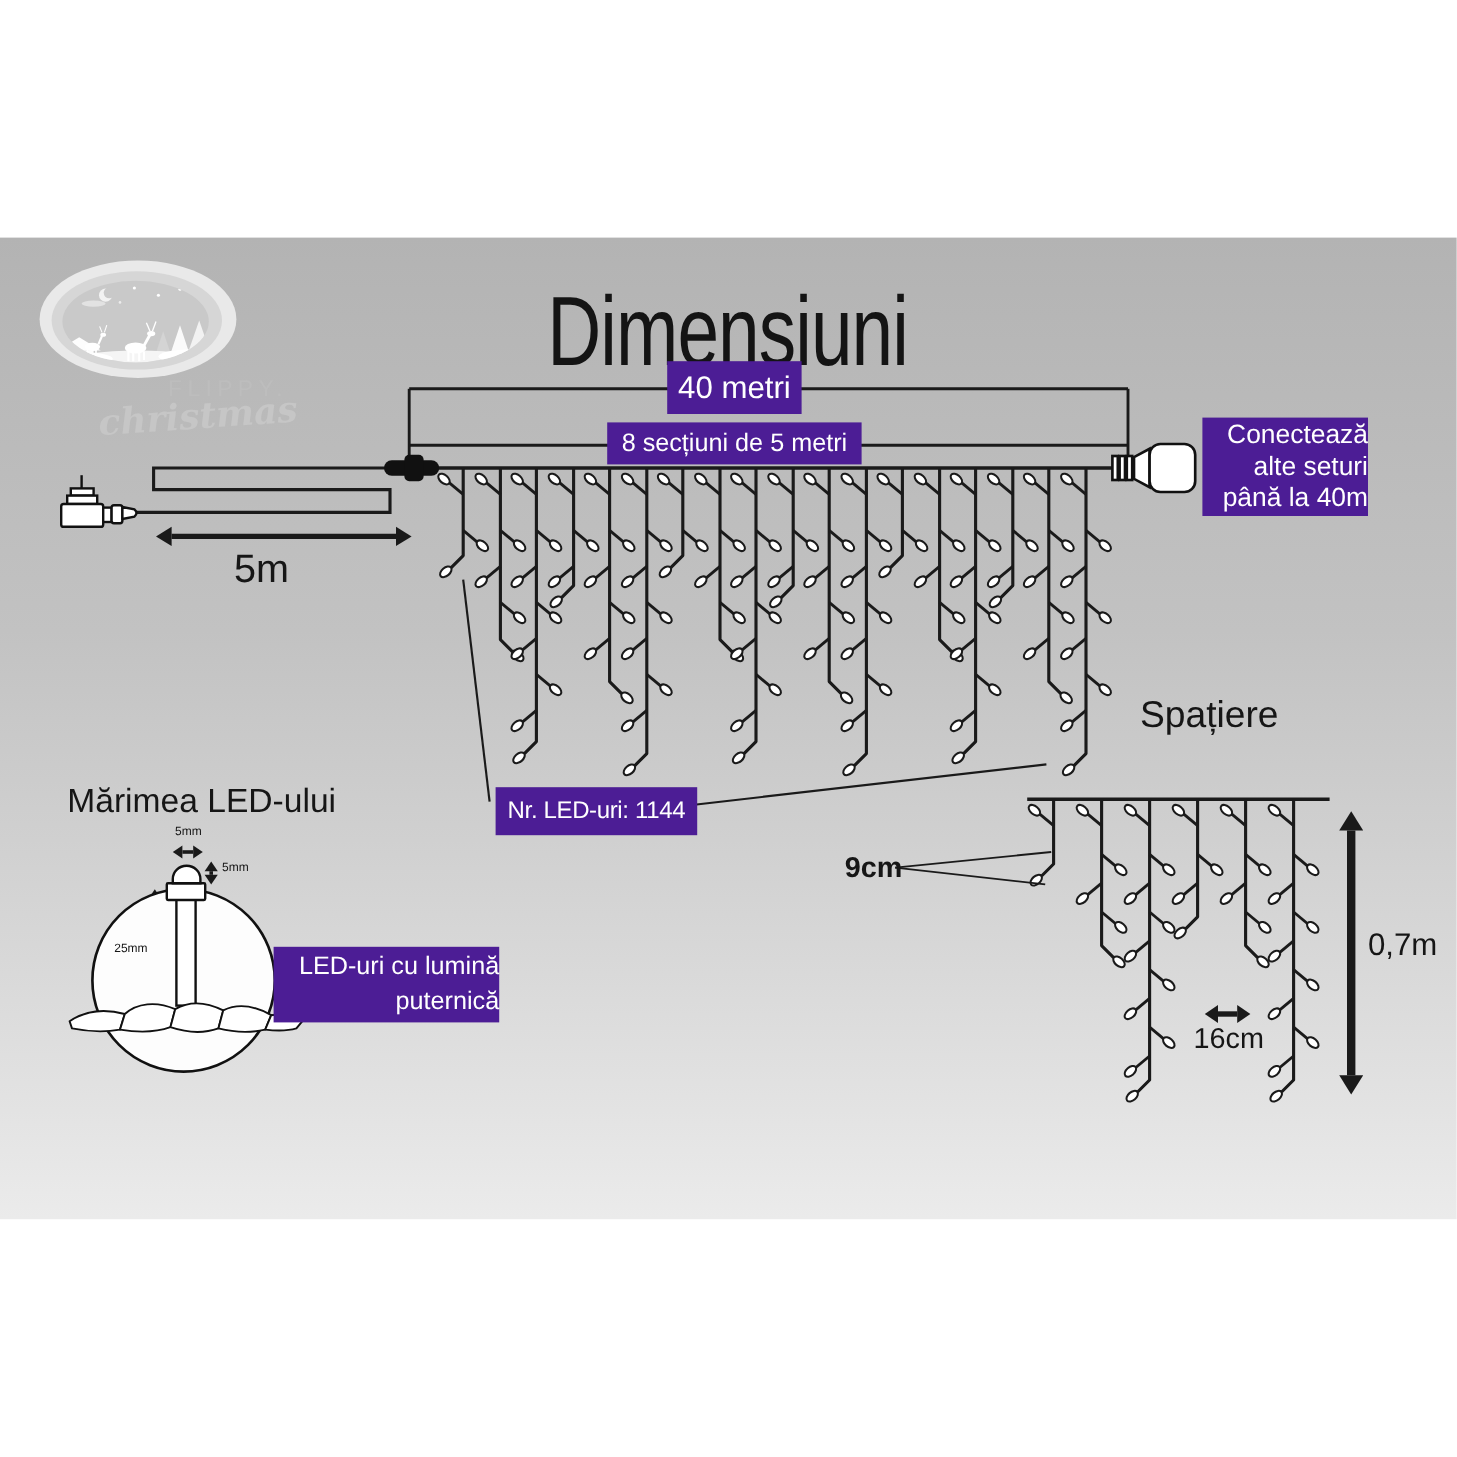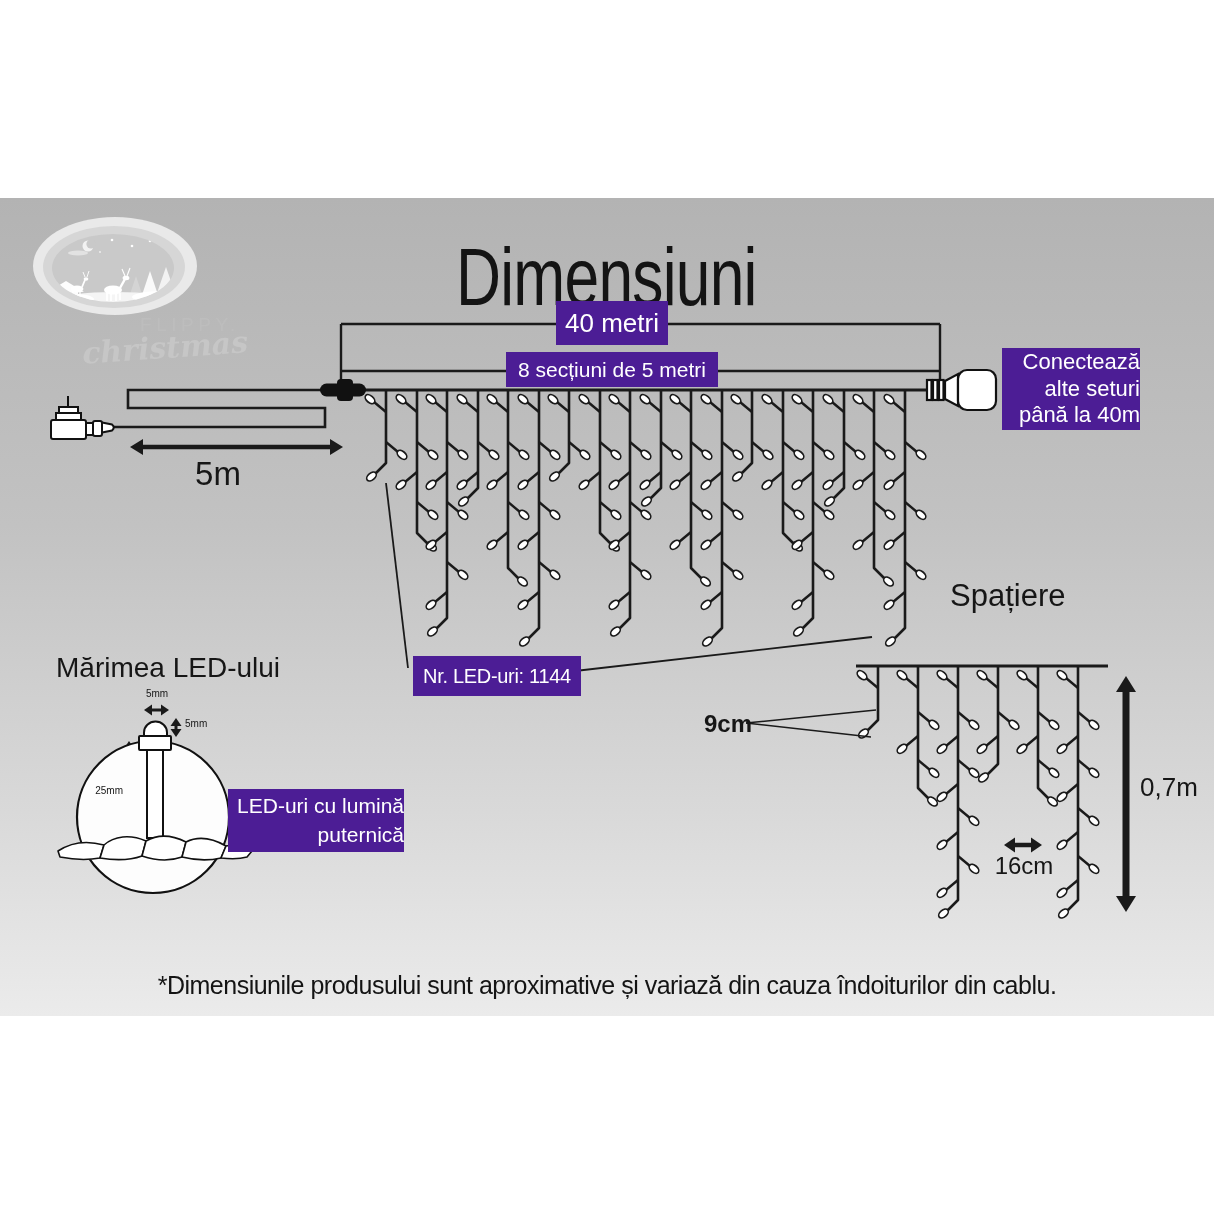--- a/index.html
+++ b/index.html
@@ -472,24 +472,23 @@
   <div class="lbl" style="left:1140px;top:772px;font-size:26px;">0,7m</div>
 
   <div class="lbl" style="left:56px;top:652px;font-size:28px;">Mărimea LED-ului</div>
 
   <div class="lbl ctr small" style="left:157px;top:688px;">5mm</div>
 
   <div class="lbl small" style="left:185px;top:718px;">5mm</div>
 
   <div class="lbl small" style="left:86px;top:785px;width:37px;text-align:right;">25mm</div>
 
-  <div class="blackbox multiline" style="left:228px;top:789px;width:176px;height:63px;font-size:21px;line-height:1.35;">
+  <div class="blackbox multiline" style="left:228px;top:789px;width:176px;height:63px;font-size:21px;line-height:1.35;padding-left:12px;">
     <span>LED-uri cu lumină</span>
     <span>puternică</span>
   </div>
 
-  <div class="lbl disclaimer" style="left:0;top:971px;">*Dimensiunile produsului sunt aproximative și variază din cauza îndoiturilor din cablu.</div>
 
   <div class="lbl brand ctr" style="left:160px;top:314px;margin-left:30px;">FLIPPY.</div>
 
   <div class="lbl script" style="left:165px;top:330px;">christmas</div>
 
 </div>
 
 </body></html>

